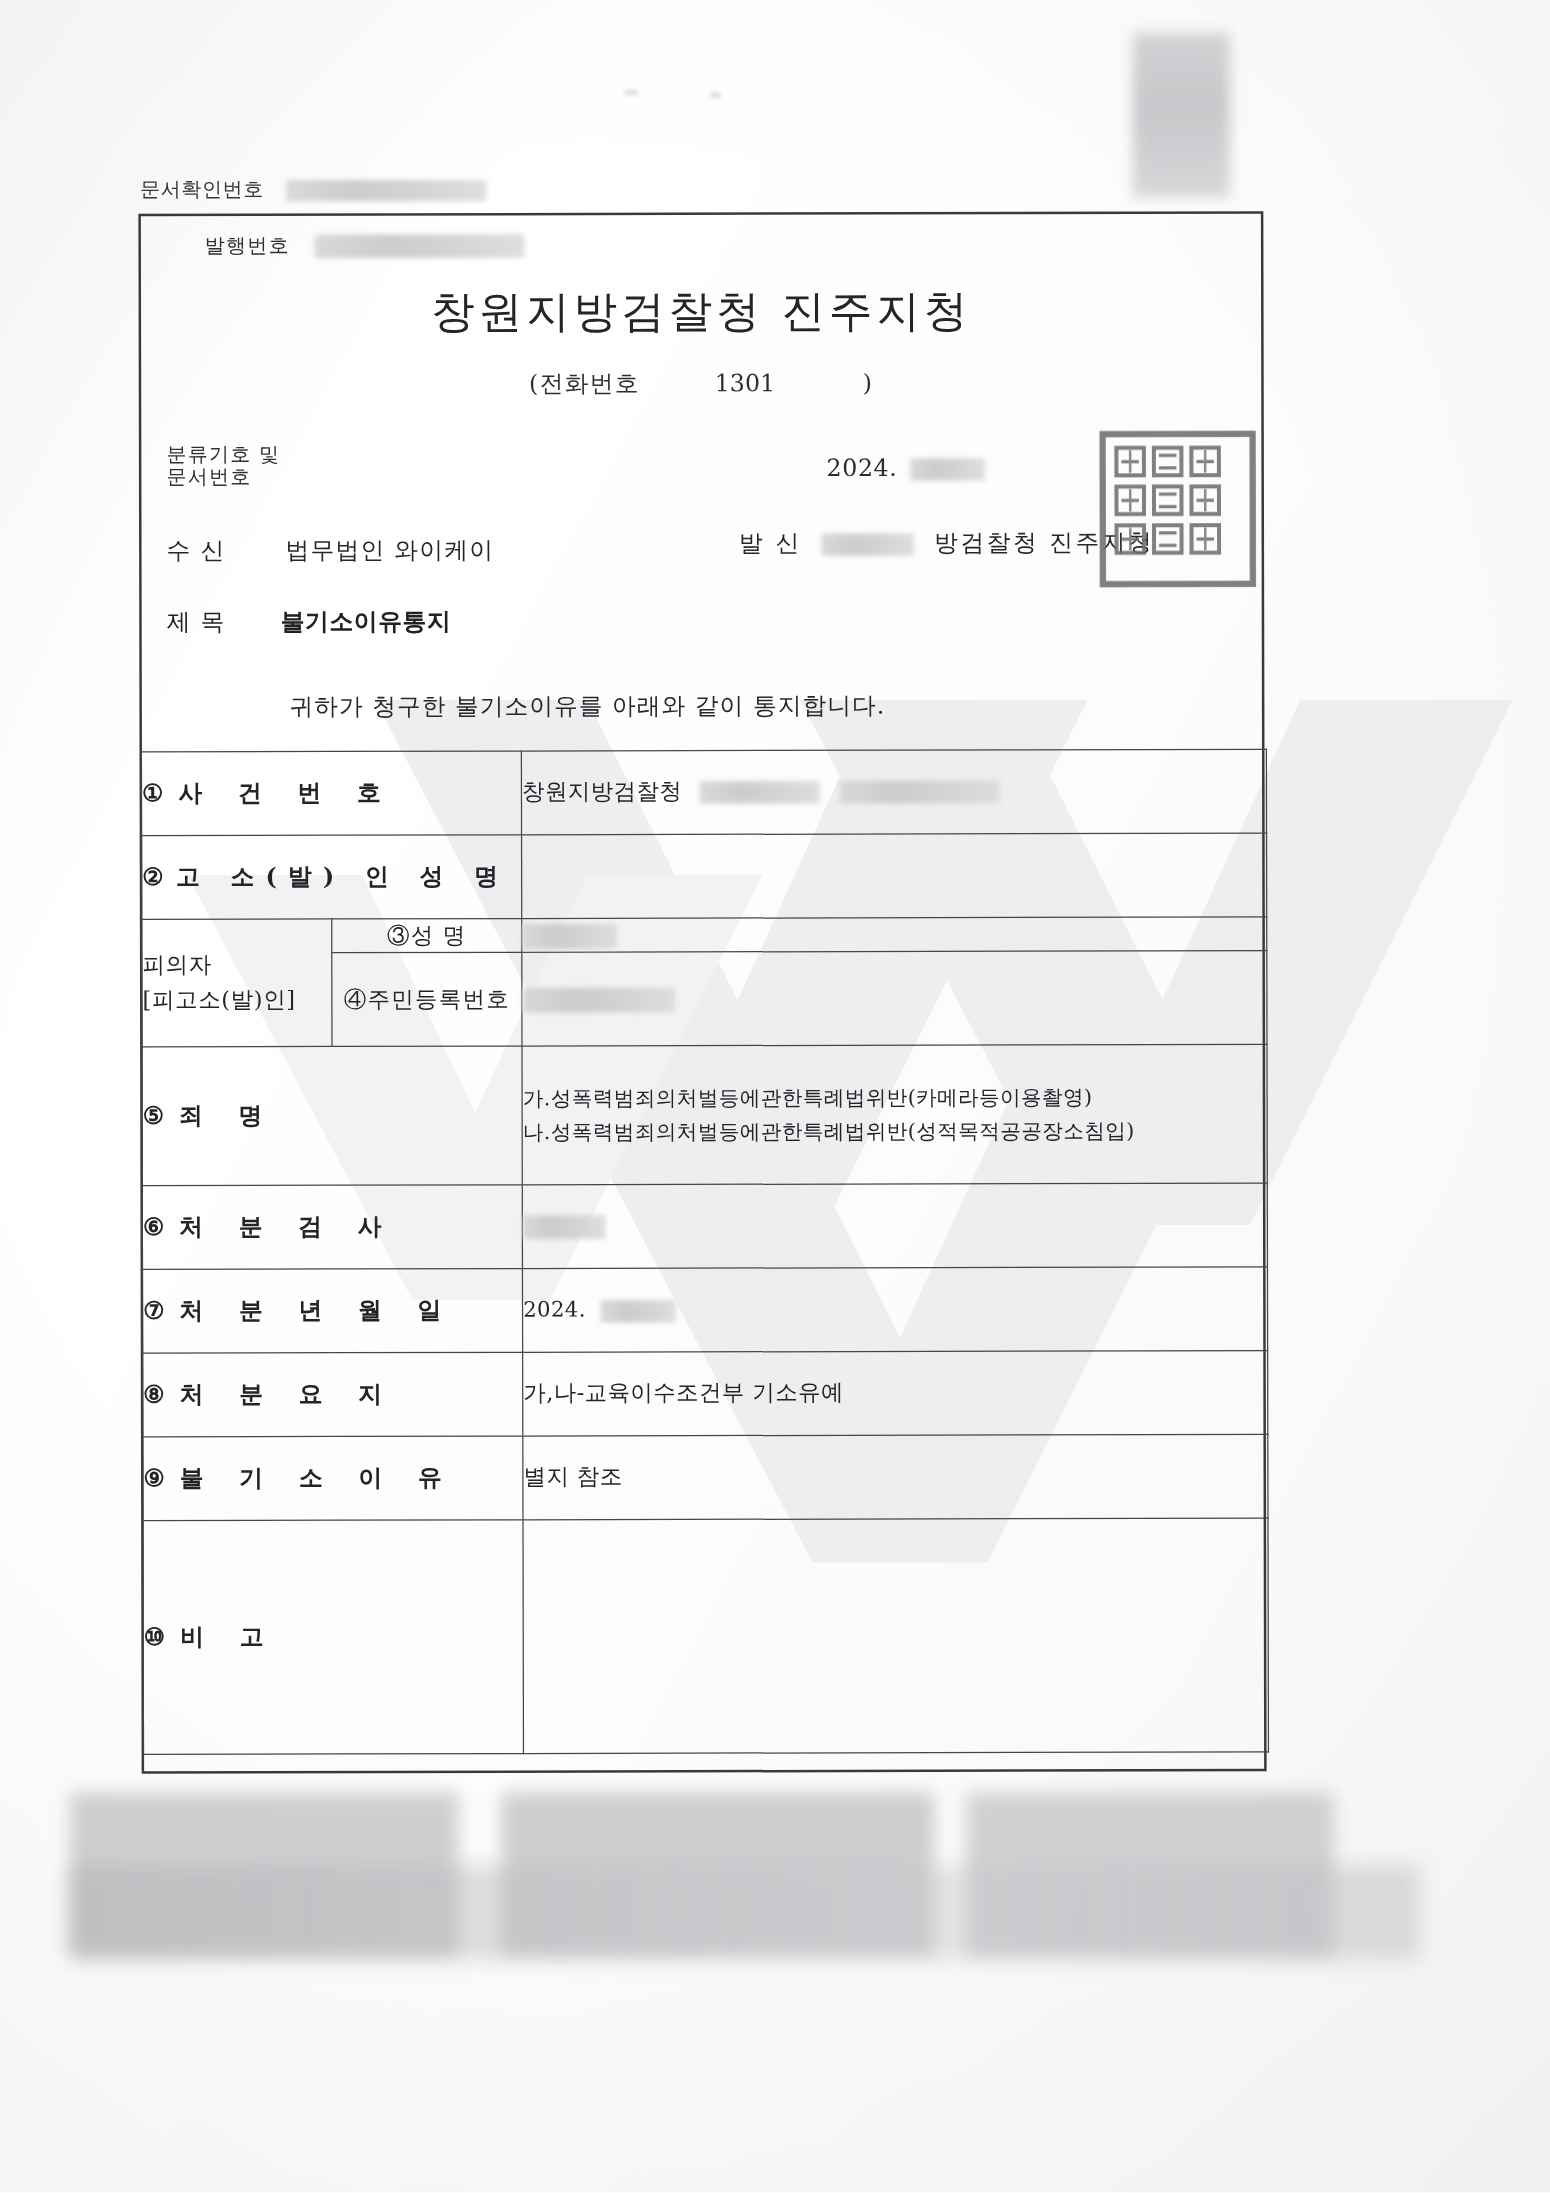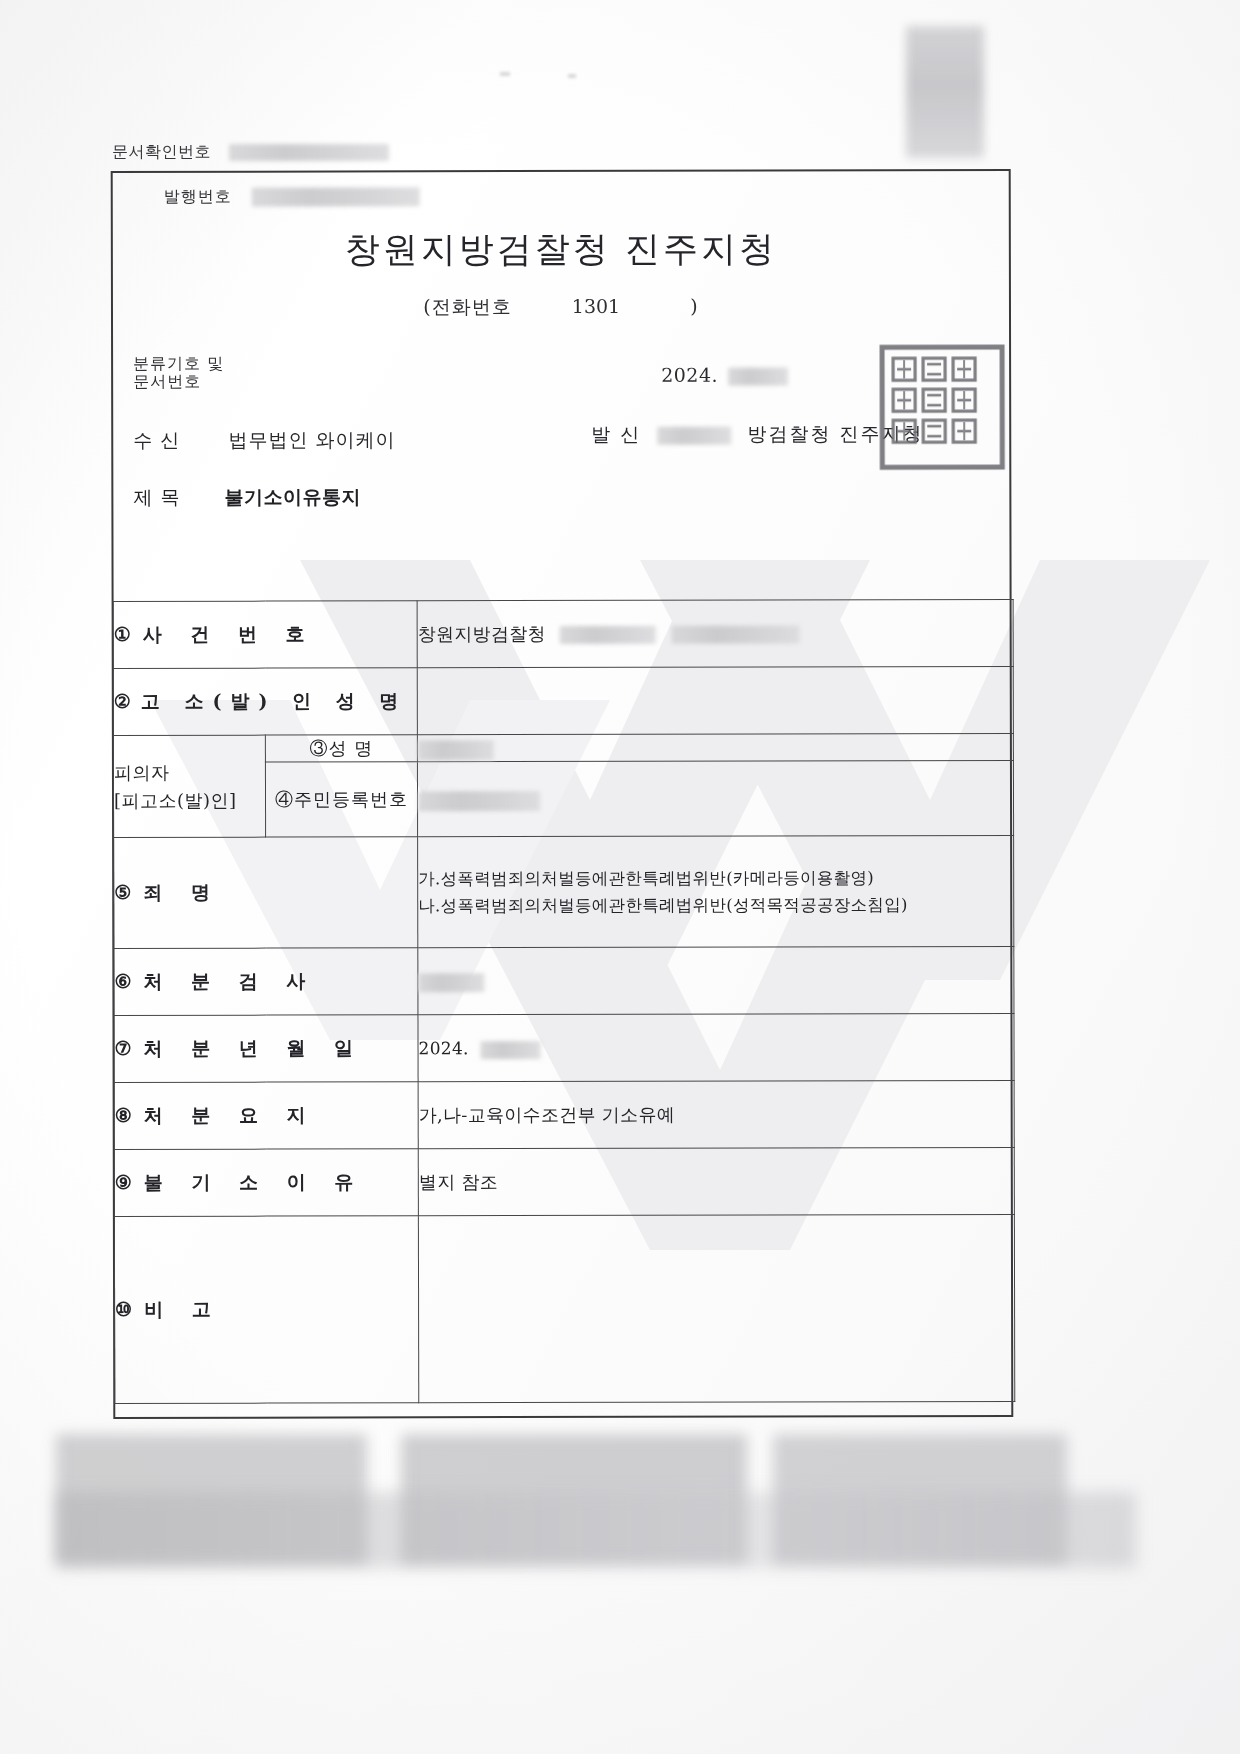--- a/index.html
+++ b/index.html
@@ -296,20 +296,21 @@
         <line x1="85" y1="78" x2="85" y2="96"></line>
       </g>
     </svg>
 
     <div class="row-jemok">
       <span>제      목</span>
       <span style="display:inline-block;width:30px;"></span>
       <span class="subject">불기소이유통지</span>
     </div>
 
+    <div class="notice-sentence">귀하가 청구한 불기소이유를 아래와 같이 통지합니다.</div>
 
     <table id="tbl">
       <colgroup>
         <col style="width:152px">
         <col style="width:152px">
         <col style="width:596px">
       </colgroup>
       <tbody>
 
         <tr>

